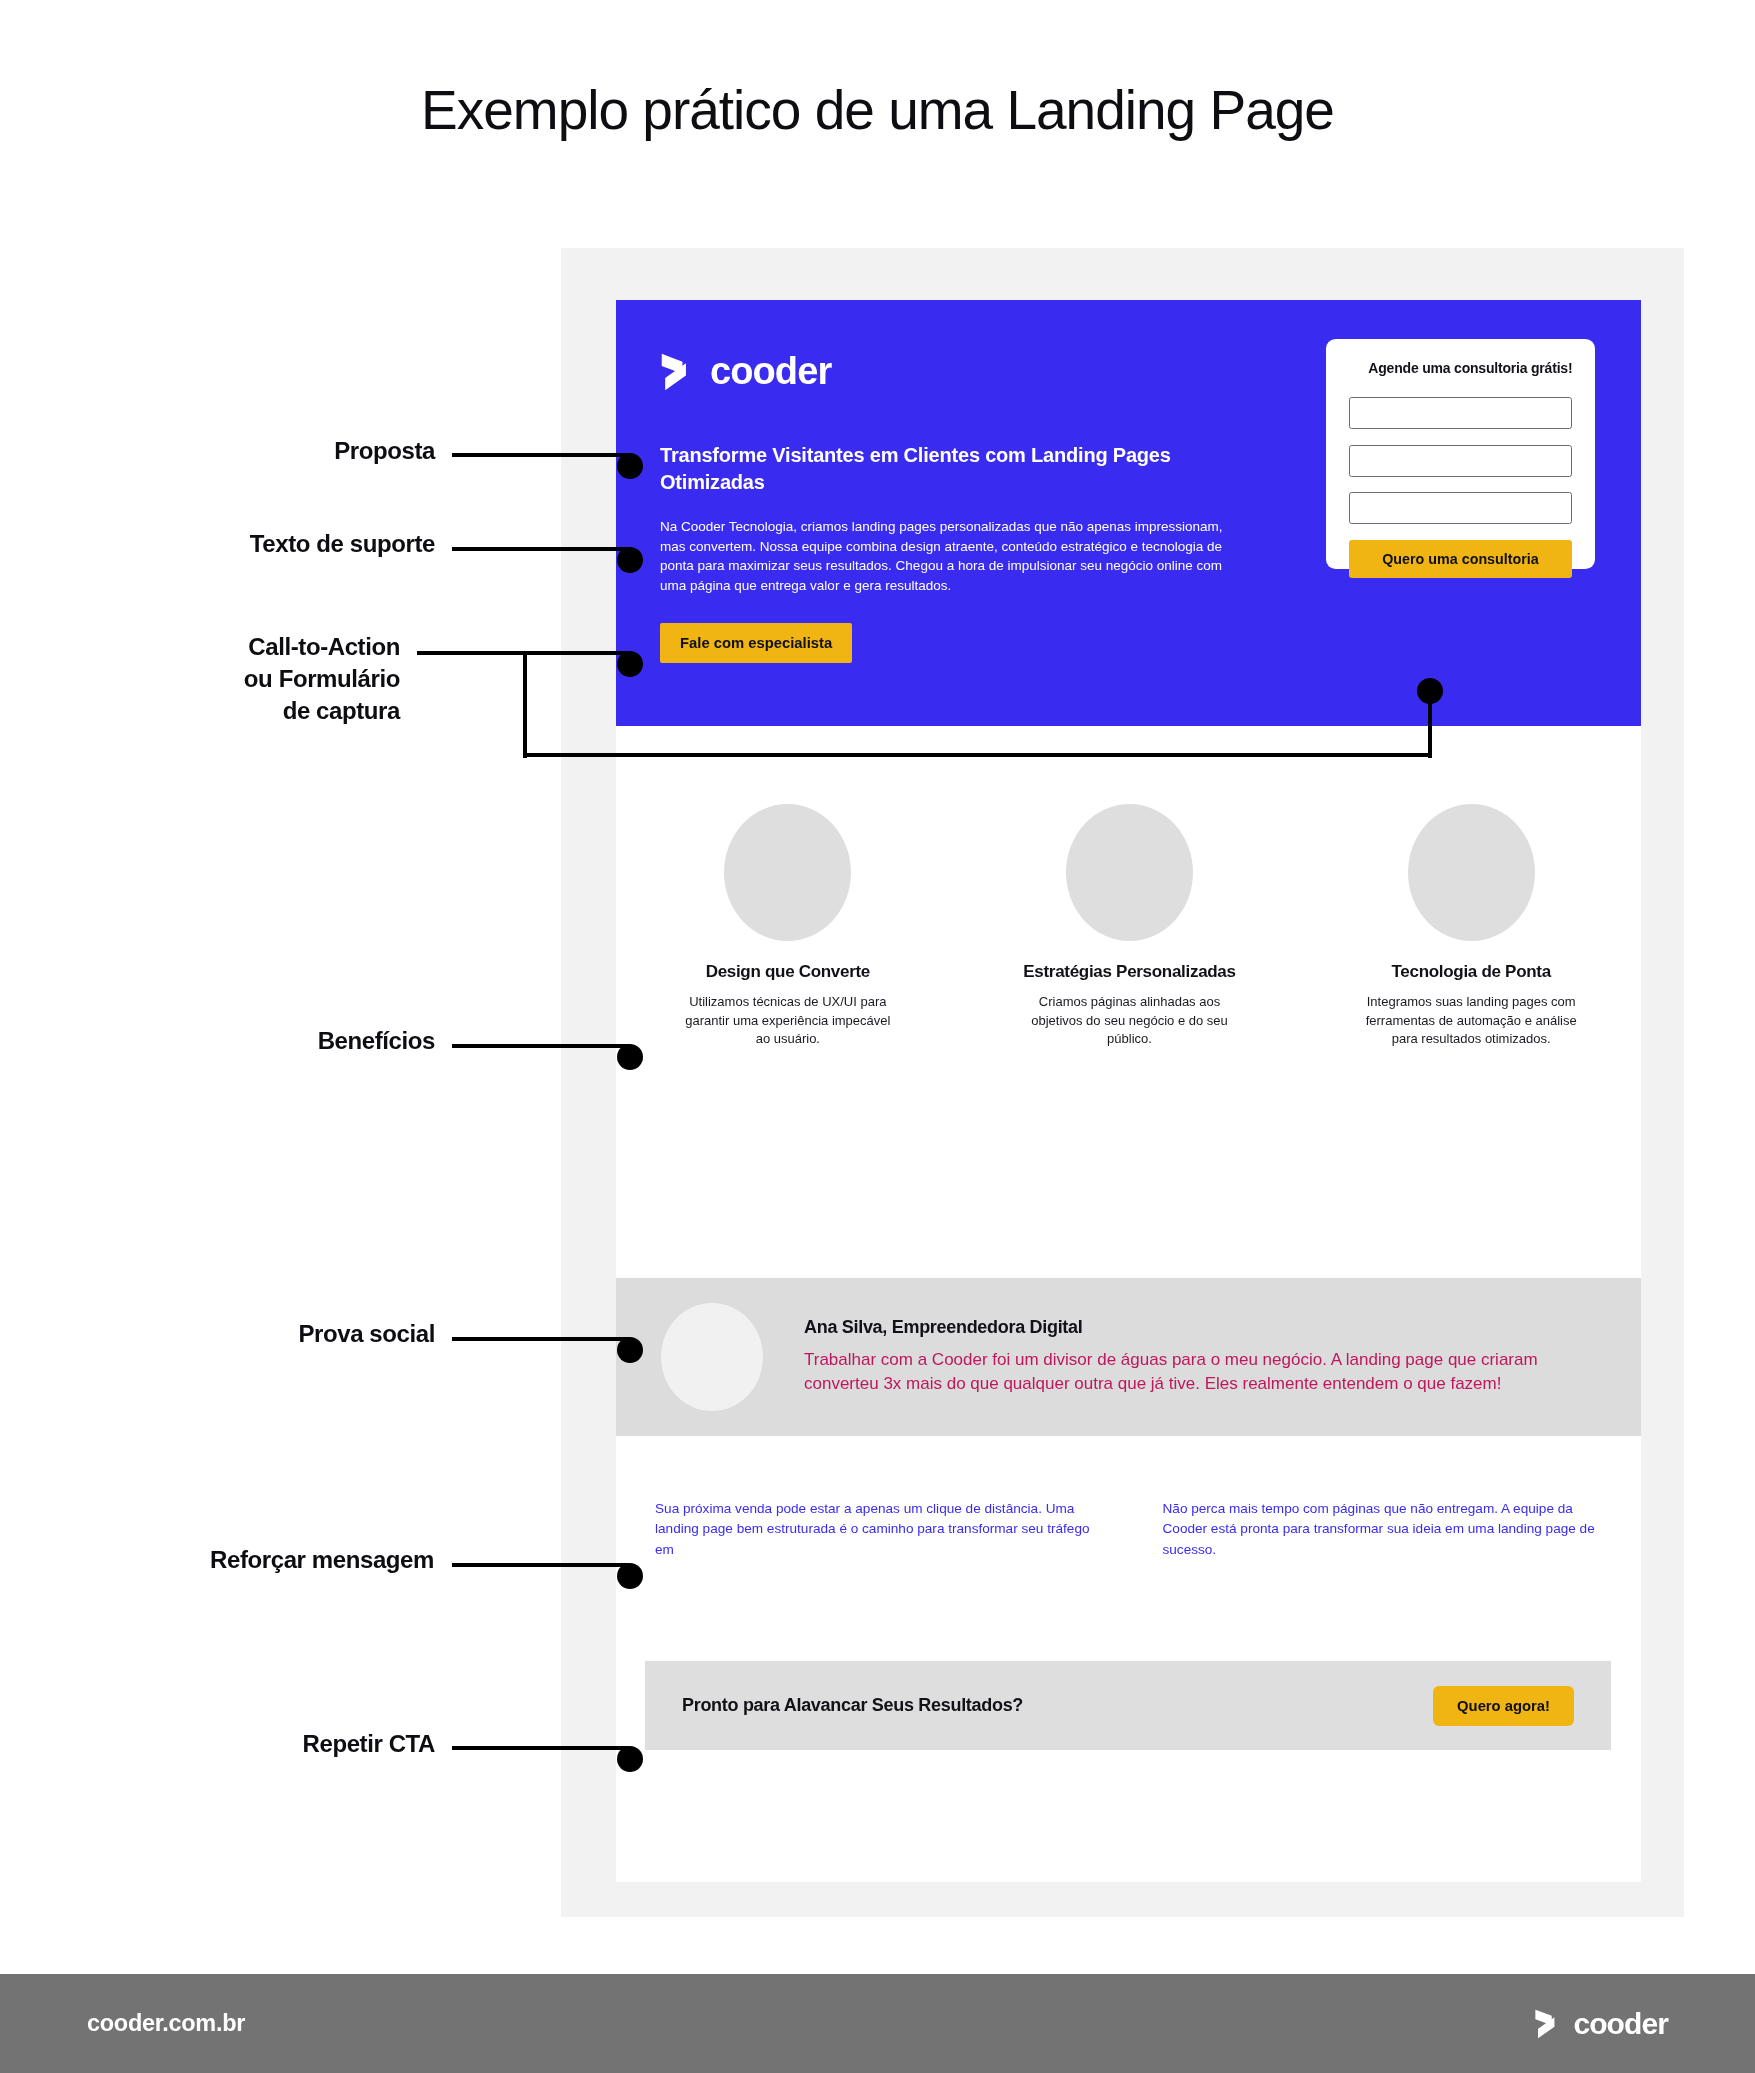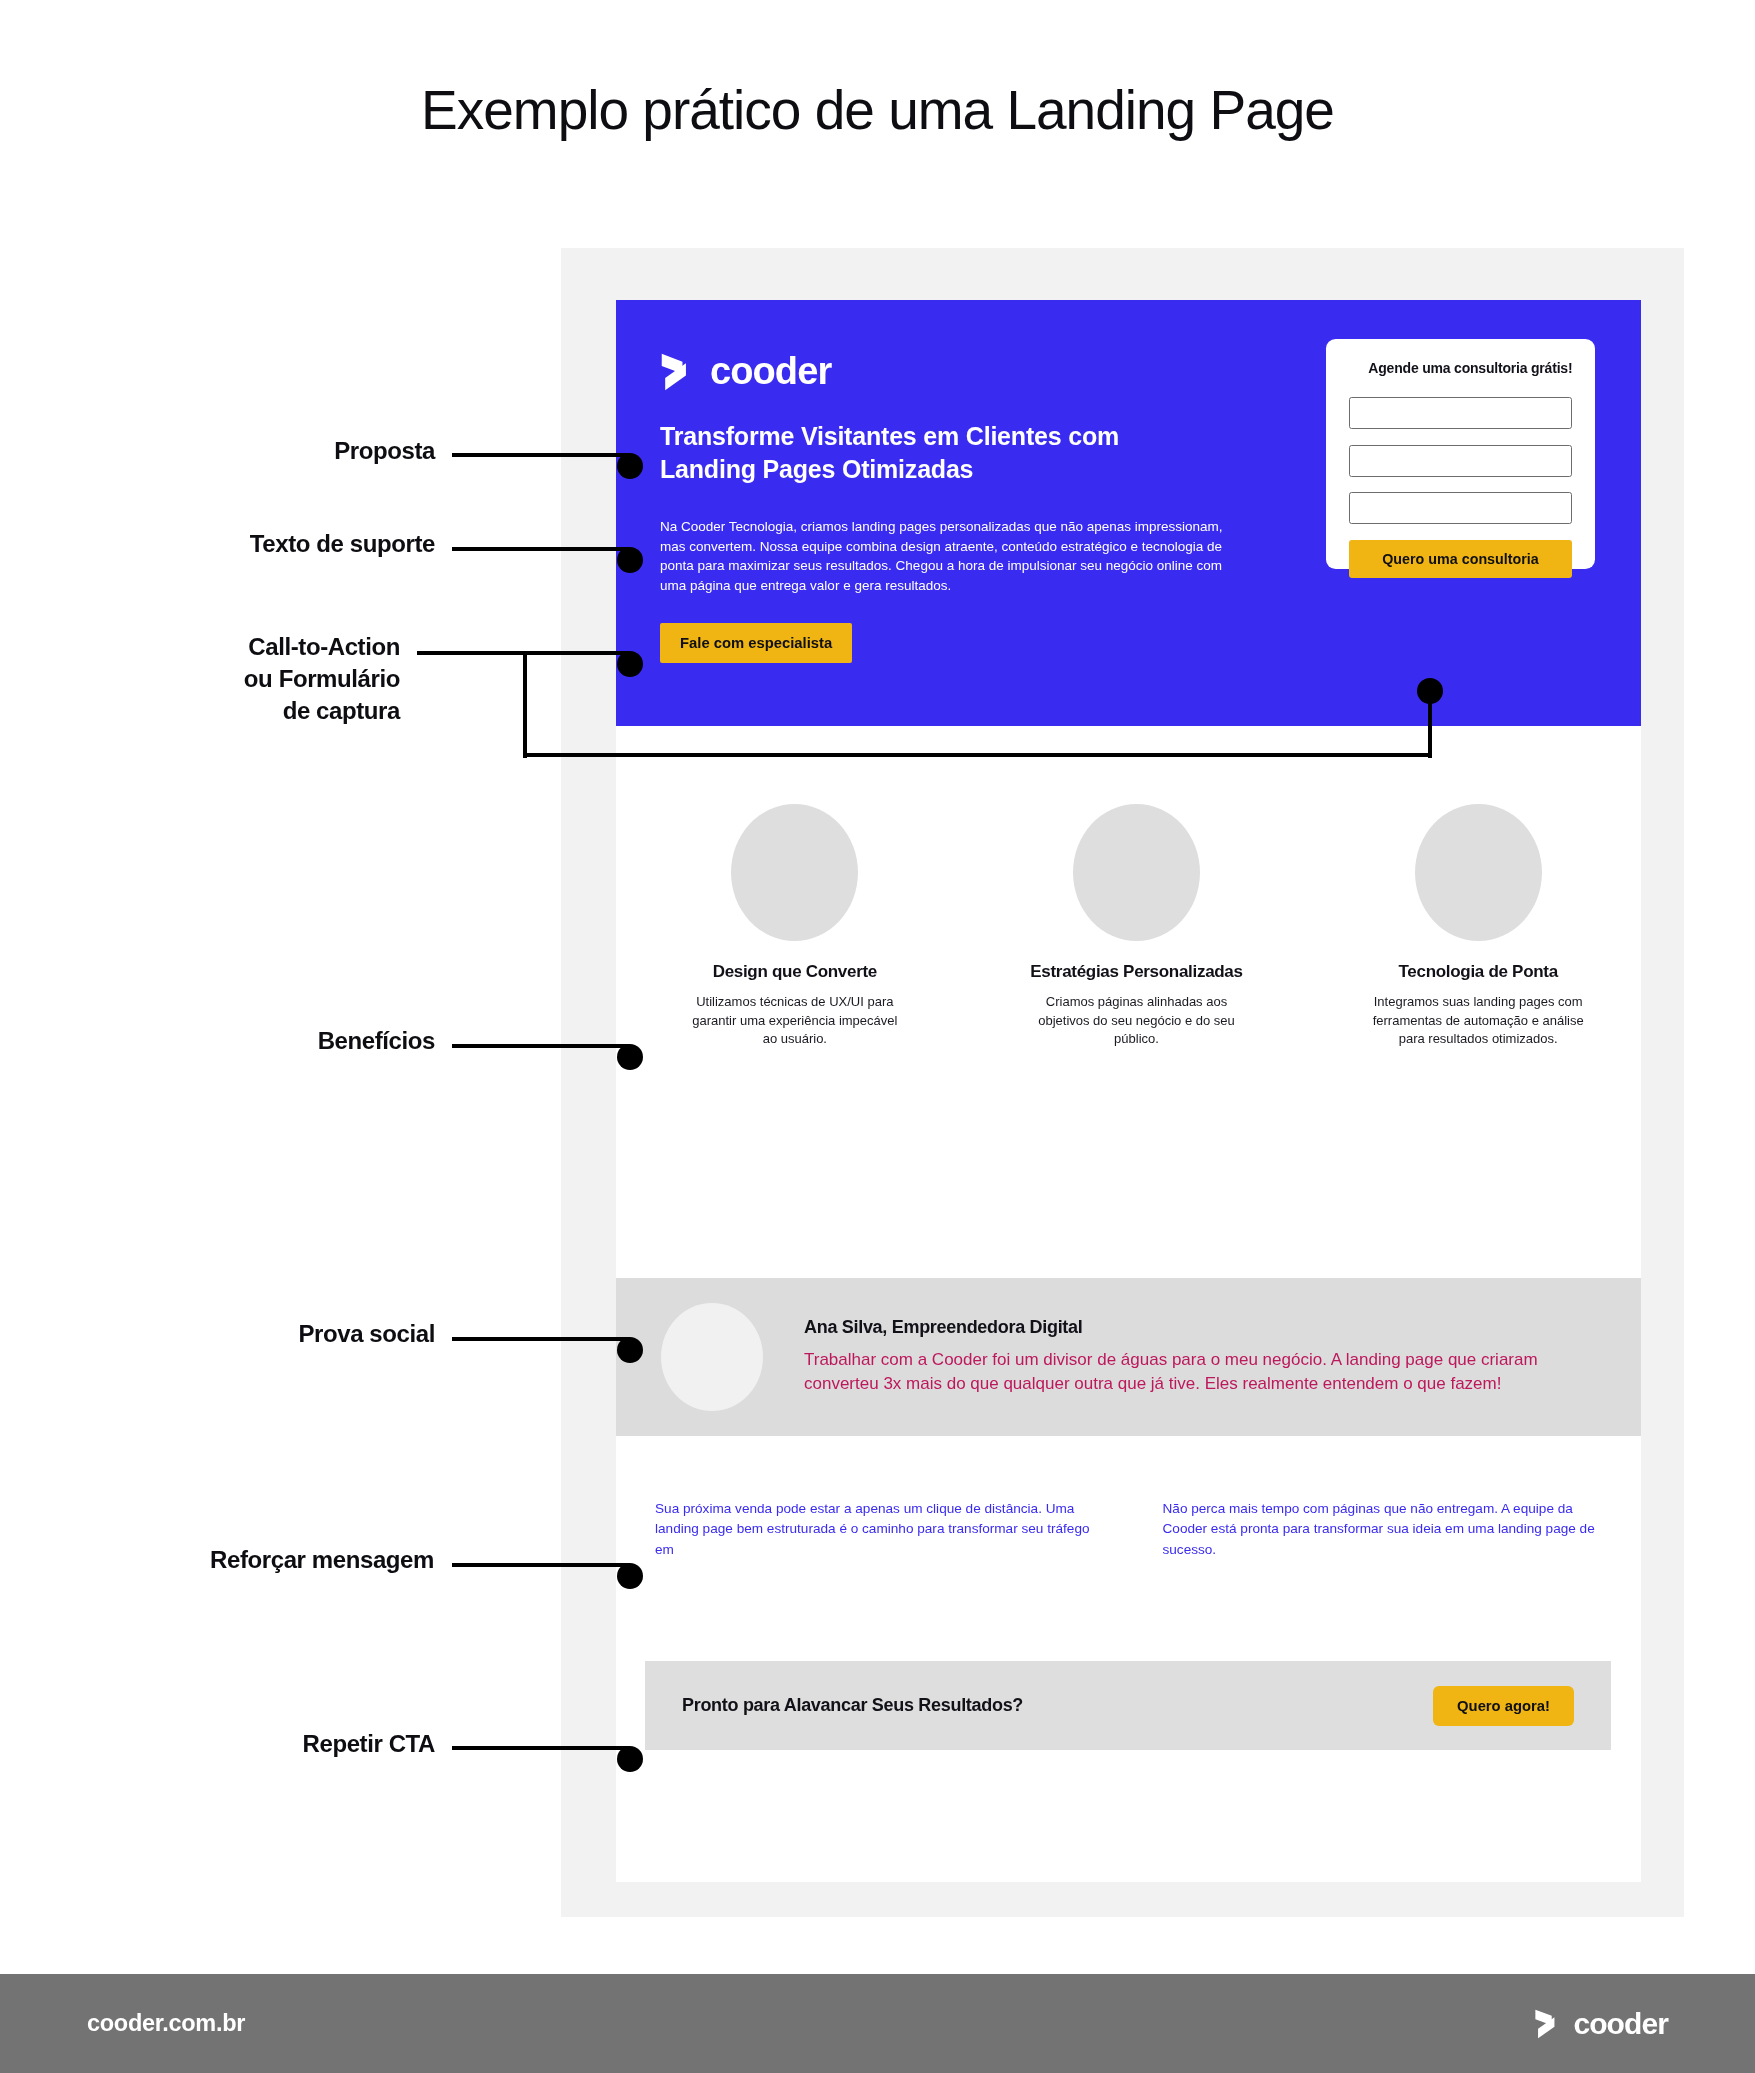--- a/index.html
+++ b/index.html
@@ -58,23 +58,23 @@
     left: 44px; top: 50px;
     display: flex; align-items: center; gap: 12px;
   }
   .logo-mark { display: block; }
   .logo-word {
     font-size: 38px; font-weight: 700;
     color: #ffffff; letter-spacing: -0.9px;
   }
   .hero-headline {
     position: absolute;
-    left: 44px; top: 120px;
+    left: 44px; top: 142px;
     width: 521px;
-    font-size: 25px; font-weight: 700;
+    font-size: 20px; font-weight: 700;
     line-height: 1.33;
     color: #ffffff; letter-spacing: -0.2px;
   }
   .hero-sub {
     position: absolute;
     left: 44px; top: 217px;
     width: 565px;
     font-size: 13.5px; line-height: 1.45;
     color: #ffffff;
   }
@@ -124,21 +124,21 @@
     background: #f0b512;
     border: none; border-radius: 3px;
     font-family: "Liberation Sans", sans-serif;
     font-size: 14.3px; font-weight: 700;
     color: #101014; cursor: pointer;
   }
 
   
   .benefits {
     position: absolute;
-    left: 8px; top: 426px;
+    left: 1px; top: 426px;
     width: 1025px; height: 380px;
     display: flex;
   }
   .benefit {
     flex: 1;
     display: flex; flex-direction: column;
     align-items: center;
     padding-top: 78px;
   }
   .benefit-circle {

